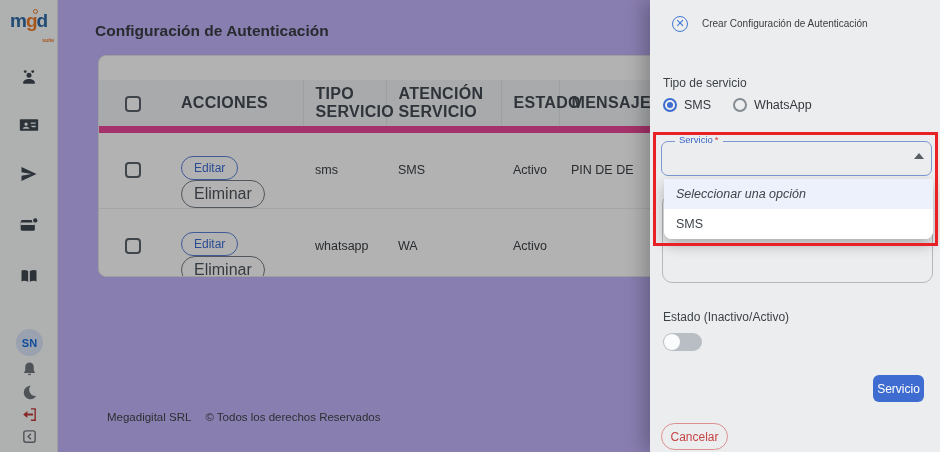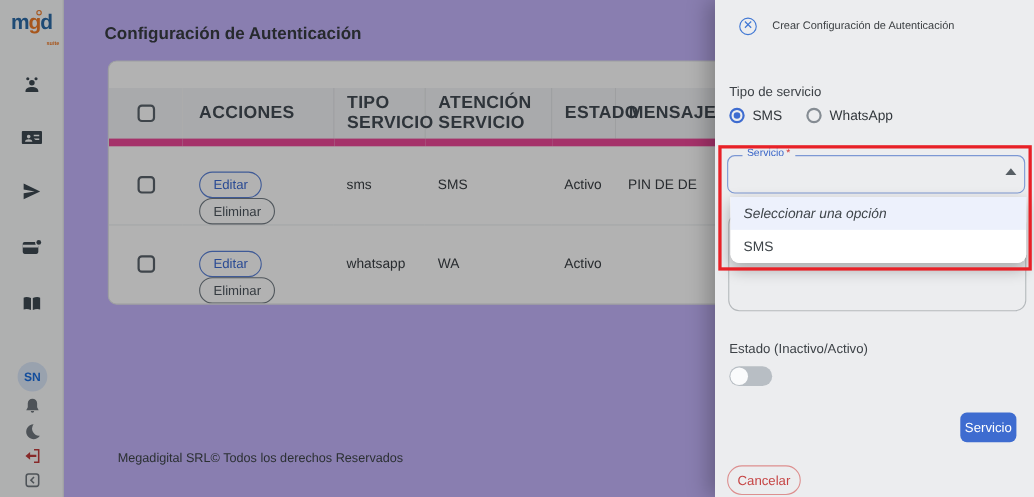--- a/index.html
+++ b/index.html
@@ -28,22 +28,22 @@
   table { border-collapse:collapse; table-layout:fixed; width:100%; margin-top:24px; }
   col.c-chk{width:67px;} col.c-acc{width:137px;} col.c-tipo{width:83px;} col.c-aten{width:115px;} col.c-est{width:58px;} col.c-msg{width:auto;}
   thead th { height:49px; background:#f3f4f6; font-size:16px; font-weight:bold; letter-spacing:.3px; color:#434b54; text-align:left; padding-left:12px; border-bottom:7px solid #ec4899; }
   thead th.chk { padding-left:0; text-align:center; }
   thead th.sep { border-left:1px solid #e2e4e7; }
   tbody td { height:50px; font-size:12.5px; color:#3b4045; padding-left:12px; border-bottom:1px solid #eceef0; }
   tbody td.chk { padding-left:0; text-align:center; }
   th.acc, td.acc { padding-left:15px; }
   .checkbox { display:inline-block; width:16px; height:16px; border:2px solid #5b646c; border-radius:4px; background:#fff; vertical-align:middle; }
   .btn-edit { display:inline-block; padding:4px 12px; font-size:12px; color:#3e6cd4; border:1.5px solid #5b82d8; border-radius:14px; background:transparent; margin-right:9px; cursor:pointer; font-family:inherit;margin-top:23px; }
-  .btn-del  { display:inline-block; padding:4px 12px; font-size:12px; color:#4d555d; border:1.5px solid #747d85; border-radius:14px; background:transparent; cursor:pointer; font-family:inherit; }
-  .footer { position:absolute; left:49px; top:411px; font-size:11.5px; color:#3f4549; display:flex; }
+  .btn-del  { display:inline-block; padding:4px 12px; font-size:16px; color:#4d555d; border:1.5px solid #747d85; border-radius:14px; background:transparent; cursor:pointer; font-family:inherit; }
+  .footer { position:absolute; left:49px; top:411px; font-size:11.5px; color:#3f4549; display:flex; gap:14px; }
 
   
   .backdrop { position:absolute; inset:0; background:rgba(0,0,0,0.30); z-index:10; }
 
   
   .drawer { position:absolute; right:0; top:0; width:290px; height:452px; background:#ecedef; z-index:20; box-shadow:-6px 0 18px rgba(0,0,0,0.25); }
   .close-btn { position:absolute; left:22px; top:16px; width:16px; height:16px; border:1.5px solid #4178d4; border-radius:50%; color:#4178d4; font-size:11px; line-height:12px; text-align:center; cursor:pointer; background:transparent; }
   .drawer-title { position:absolute; left:52px; top:18px; font-size:10px; color:#3c4043; }
   .tipo-label { position:absolute; left:13px; top:76px; font-size:12px; color:#3d4247; }
   .radio-row { position:absolute; left:13px; top:98px; display:flex; align-items:center; }

